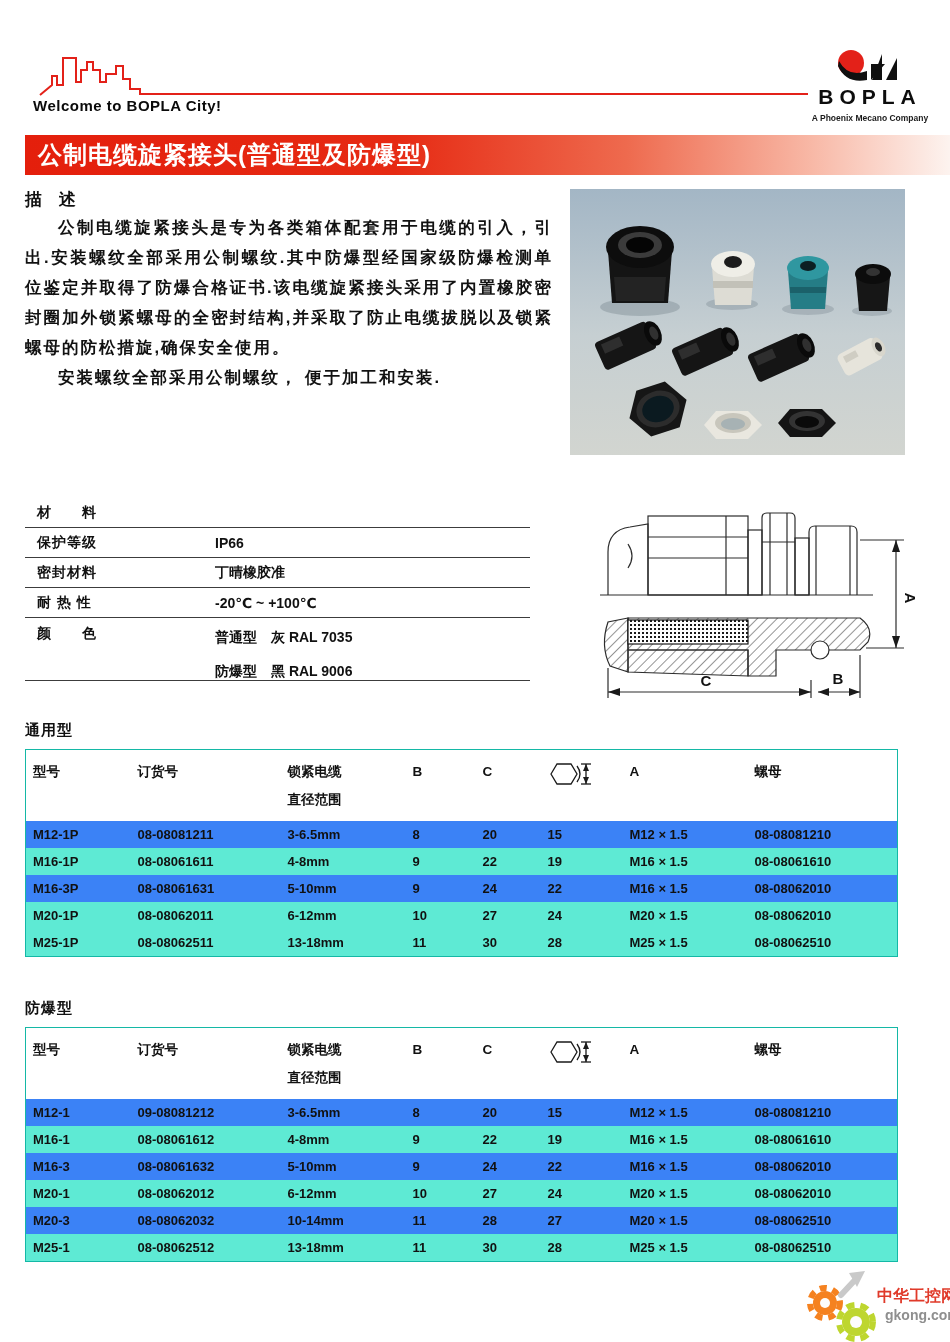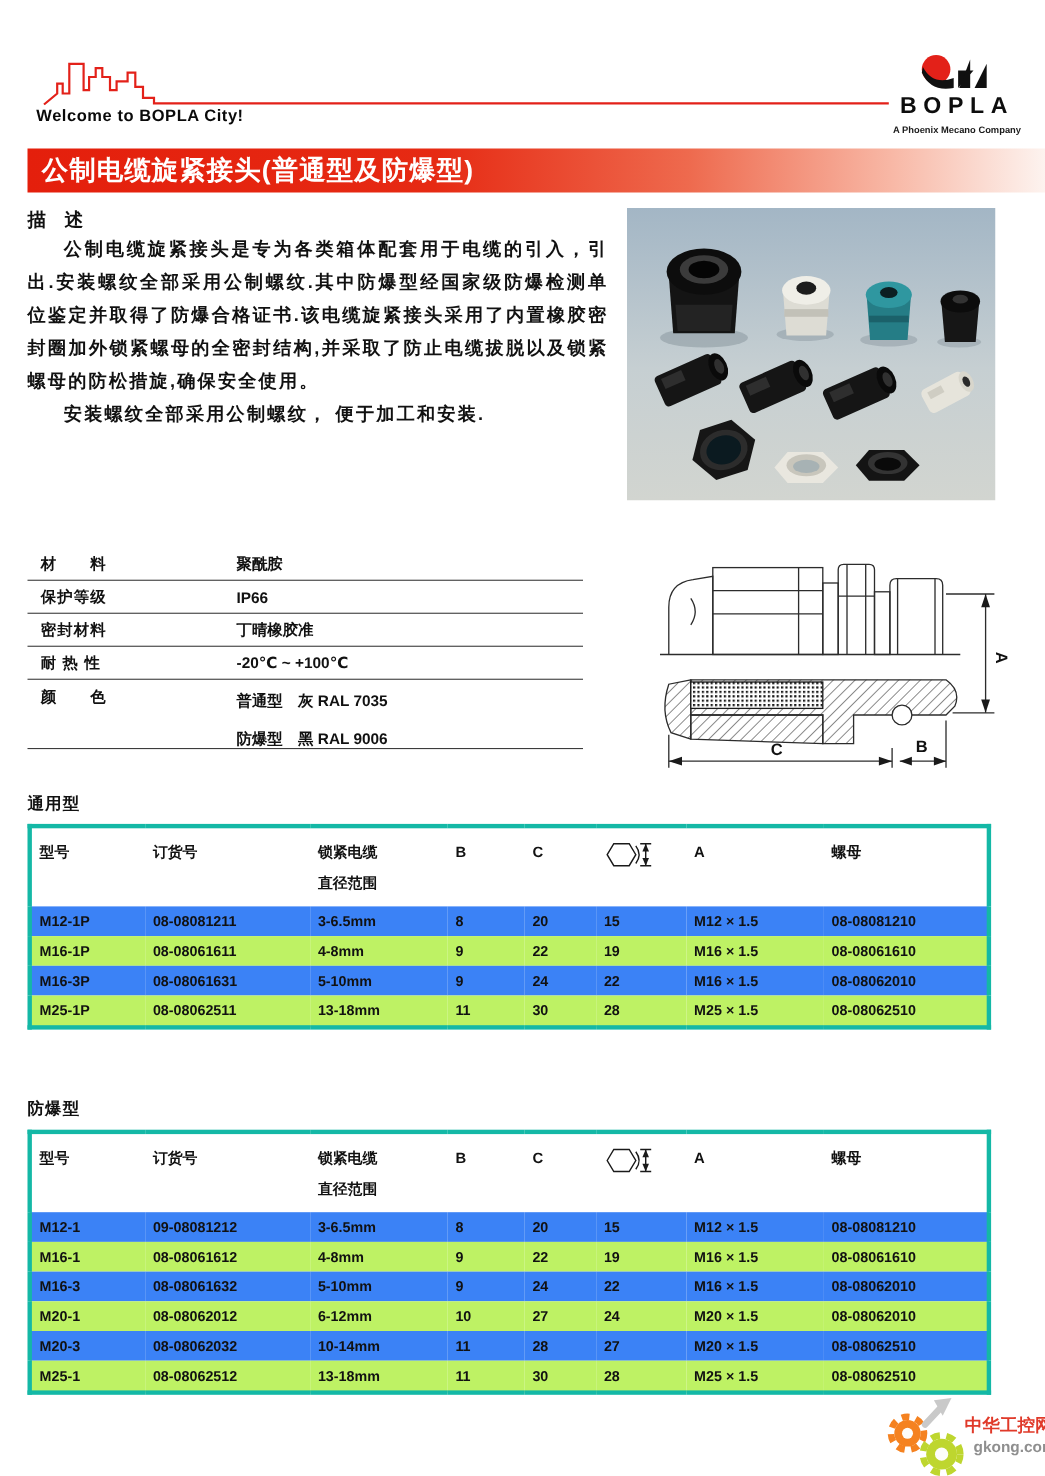--- a/index.html
+++ b/index.html
@@ -38,26 +38,26 @@
   .param-row.tall .lbl{padding-top:7px;}
   .param-row.tall .val div{line-height:30px;padding-top:4px;}
 
   
   .drawing{position:absolute;left:598px;top:500px;width:322px;height:206px;}
 
   
   .tbl-title{font-size:15px;font-weight:bold;letter-spacing:1px;margin:0 0 9px 0;}
   .tbl-wrap1{position:absolute;left:25px;top:721px;}
   .tbl-wrap2{position:absolute;left:25px;top:999px;}
-  table.spec{border-collapse:collapse;table-layout:fixed;width:872px;border:4px solid #14b8a6;}
+  table.spec{border-collapse:collapse;table-layout:fixed;width:872px;border:1px solid #14b8a6;}
   table.spec th{vertical-align:top;text-align:left;font-size:13.5px;font-weight:bold;height:58px;padding:13px 0 0 7px;line-height:17px;}
   table.spec th .sub{margin-top:11px;}
   table.spec td{font-size:13px;font-weight:bold;height:27px;padding:0 0 0 7px;}
   tr.row-gray{background:#3b82f6;}
-  tr.row-white{background:#bef264;}
+  tr.row-white{background:#5eead4;}
   .hex-icon{margin-top:-3px;}
 
   
   .gkong{position:absolute;left:793px;top:1263px;width:157px;height:79px;cursor:pointer;}
 </style>
 </head>
 <body>
 
 <svg class="skyline" viewBox="0 0 772 48" preserveAspectRatio="none">
   <path d="M2,47 L14,37 L14,28 L19,28 L19,37 L25,37 L25,10 L38,10 L38,34 L43,34 L43,22 L49,22 L49,14 L55,14 L55,22 L62,22 L62,34 L68,34 L68,26 L78,26 L78,18 L85,18 L85,31 L92,31 L92,41 L102,41 L102,46 L770,46" fill="none" stroke="#e32119" stroke-width="2"></path>
@@ -164,21 +164,20 @@
   <g>
     <polygon points="208,234 220,220 252,220 266,234 252,248 220,248" fill="#141414"></polygon>
     <ellipse cx="237" cy="232" rx="18" ry="10" fill="#333333"></ellipse>
     <ellipse cx="237" cy="233" rx="12" ry="6" fill="#0a0a0a"></ellipse>
   </g>
 </svg>
 
 <div class="params">
   <div class="param-row">
     <div class="lbl">材　　料</div>
-    <div class="val">聚酰胺</div>
   </div>
   <div class="param-row">
     <div class="lbl">保护等级</div>
     <div class="val">IP66</div>
   </div>
   <div class="param-row">
     <div class="lbl">密封材料</div>
     <div class="val">丁晴橡胶准</div>
   </div>
   <div class="param-row">
@@ -317,20 +316,30 @@
           <td>M16-3P</td>
           <td>08-08061631</td>
           <td>5-10mm</td>
           <td>9</td>
           <td>24</td>
           <td>22</td>
           <td>M16 × 1.5</td>
           <td>08-08062010</td>
         </tr>
         <tr class="row-white">
+          <td>M20-1P</td>
+          <td>08-08062011</td>
+          <td>6-12mm</td>
+          <td>10</td>
+          <td>27</td>
+          <td>24</td>
+          <td>M20 × 1.5</td>
+          <td>08-08062010</td>
+        </tr>
+        <tr class="row-white">
           <td>M25-1P</td>
           <td>08-08062511</td>
           <td>13-18mm</td>
           <td>11</td>
           <td>30</td>
           <td>28</td>
           <td>M25 × 1.5</td>
           <td>08-08062510</td>
         </tr>
       </tbody>

